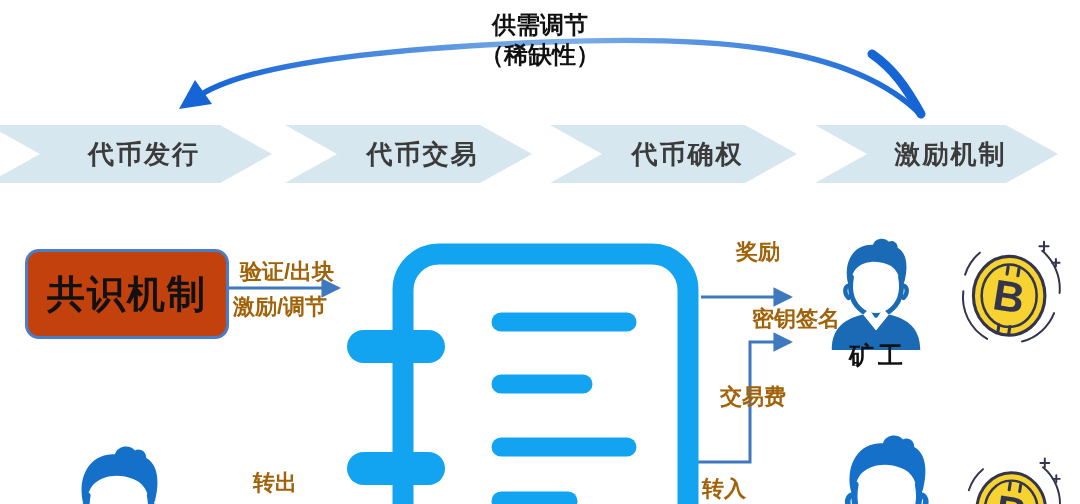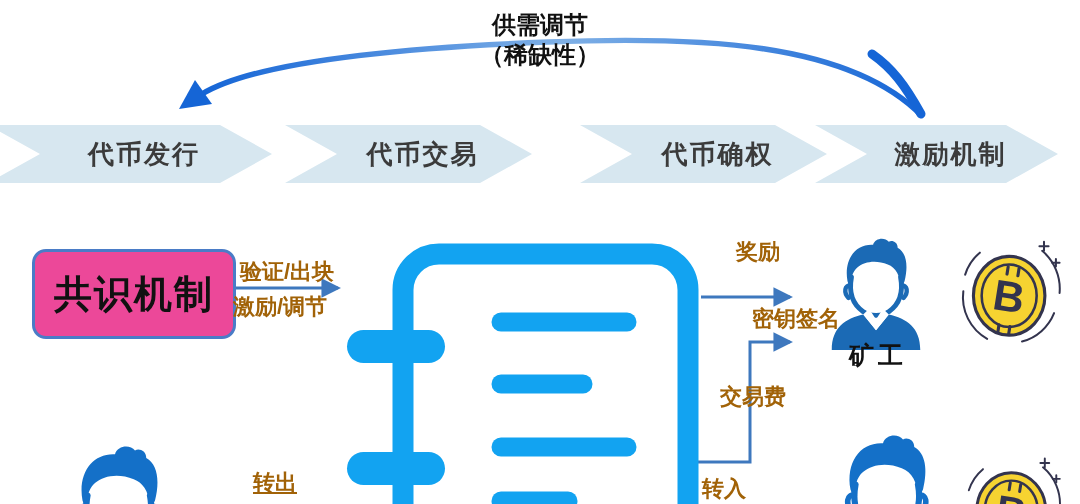--- a/index.html
+++ b/index.html
@@ -18,29 +18,29 @@
   
   .chevron{
     top:125px;height:58px;background:var(--chevron-fill);
     display:flex;align-items:center;justify-content:center;
     font-size:26px;font-weight:600;color:var(--chevron-text);letter-spacing:2px;white-space:nowrap;
     clip-path:polygon(0 0, calc(100% - 52px) 0, 100% 50%, calc(100% - 52px) 100%, 0 100%, 52px 50%);
     padding-left:28px;box-sizing:border-box;
   }
   .chevron-1{left:-12px;width:284px;}
   .chevron-2{left:285px;width:247px;}
-  .chevron-3{left:580px;width:247px;}
+  .chevron-3{left:550px;width:247px;}
   .chevron-4{left:815px;width:243px;}
   
   .consensus-box{
     left:25px;top:249px;width:198px;height:84px;
-    border:3px solid var(--box-border);border-radius:14px;background:#ec4899;
+    border:3px solid var(--box-border);border-radius:14px;background:#c2410c;
     display:flex;align-items:center;justify-content:center;
     font-family:"Liberation Serif","DejaVu Serif",serif;
-    font-size:38px;font-weight:600;color:#111;letter-spacing:2px;white-space:nowrap;margin-left:7px;
+    font-size:38px;font-weight:600;color:#111;letter-spacing:2px;white-space:nowrap;
   }
   
   .flow-label{
     transform:translate(-50%,-50%);font-size:22px;font-weight:700;color:#a16207;white-space:nowrap;
   }
   .miner-label{
     transform:translate(-50%,-50%);font-size:25px;font-weight:700;color:#111;letter-spacing:4px;white-space:nowrap;
   }
   .icon-svg{position:absolute;display:block;}
 </style>
@@ -106,21 +106,21 @@
 
   <div class="abs consensus-box">
     <span>共识机制</span>
   </div>
 
   <div class="abs flow-label" style="left:287px;top:272px;">验证/出块</div>
   <div class="abs flow-label" style="left:280px;top:307px;">激励/调节</div>
   <div class="abs flow-label" style="left:758px;top:252px;">奖励</div>
   <div class="abs flow-label" style="left:796px;top:319px;">密钥签名</div>
   <div class="abs flow-label" style="left:753px;top:397px;">交易费</div>
-  <div class="abs flow-label" style="left:275px;top:483px;text-decoration:underline;">转出</div>
+  <div class="abs flow-label" style="left:275px;top:483px;">转出</div>
   <div class="abs flow-label" style="left:724px;top:489px;">转入</div>
 
   <svg class="icon-svg" style="left:818px;top:232px;width:118px;height:118px;" viewBox="0 0 120 120">
     <g style="fill:var(--miner-blue);stroke:var(--miner-blue)" stroke-width="0">
       <path d="M30,50 C26,28 38,12 56,13 C58,6 68,5 72,10 C75,8 81,10 81,16 C90,21 92,34 88,50 L84,58 C84,44 79,36 71,33 C59,28 47,30 40,36 C35,40 33,48 33,58 Z" stroke="none"></path>
       <path d="M34,46 C31,62 36,74 46,81 C52,86 66,86 72,81 C82,74 87,62 84,46" fill="none" stroke-width="5" stroke-linecap="round"></path>
       <path d="M33,55 C27,53 26,62 31,67 M85,55 C91,53 92,62 87,67" fill="none" stroke-width="4.5" stroke-linecap="round"></path>
       <path d="M14,120 C14,97 28,88 46,84 L59,100 L72,84 C90,88 104,97 104,120 Z" stroke="none"></path>
     </g>
     <path d="M46,84 L59,100 L72,84 L66,78 L59,89 L52,78 Z" fill="#ffffff"></path>

